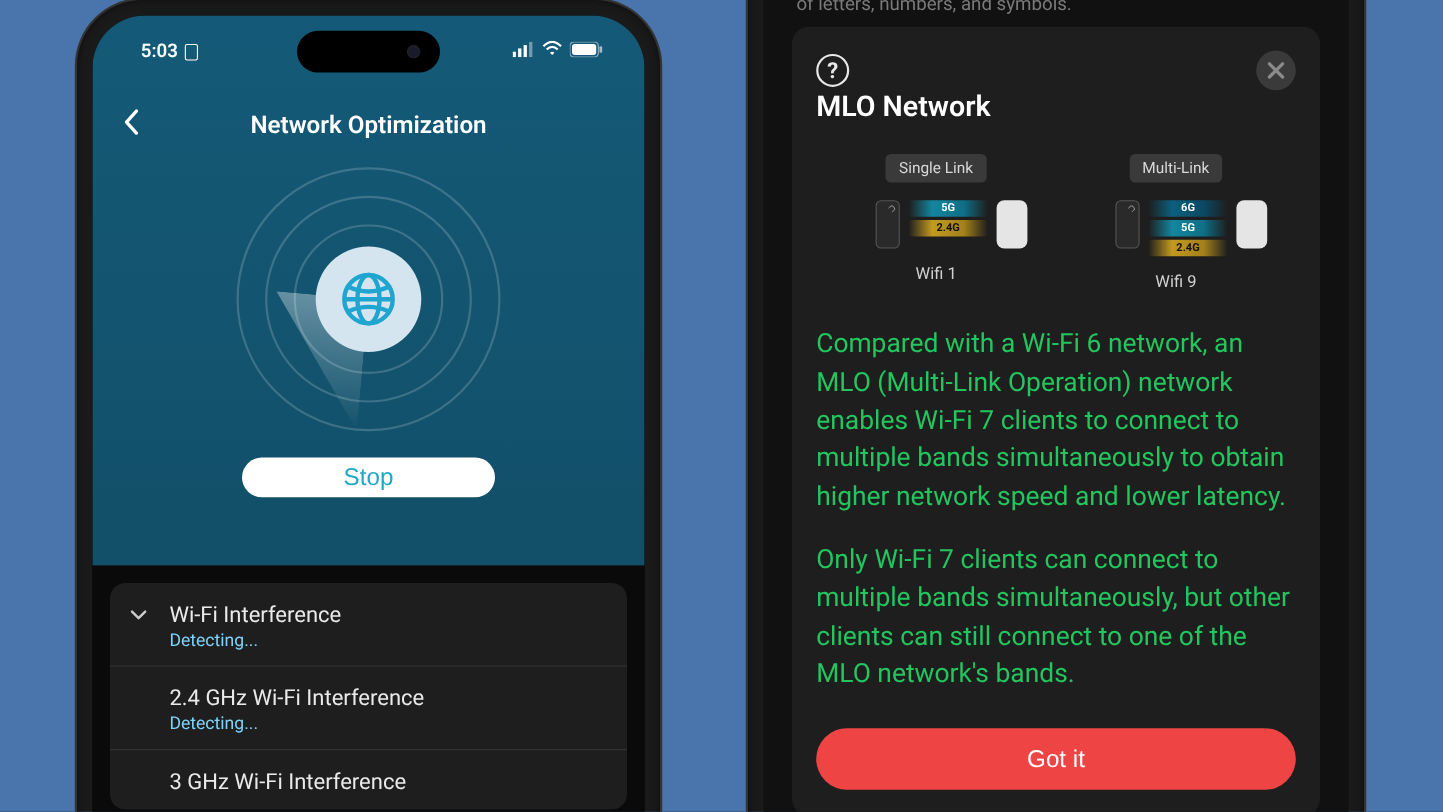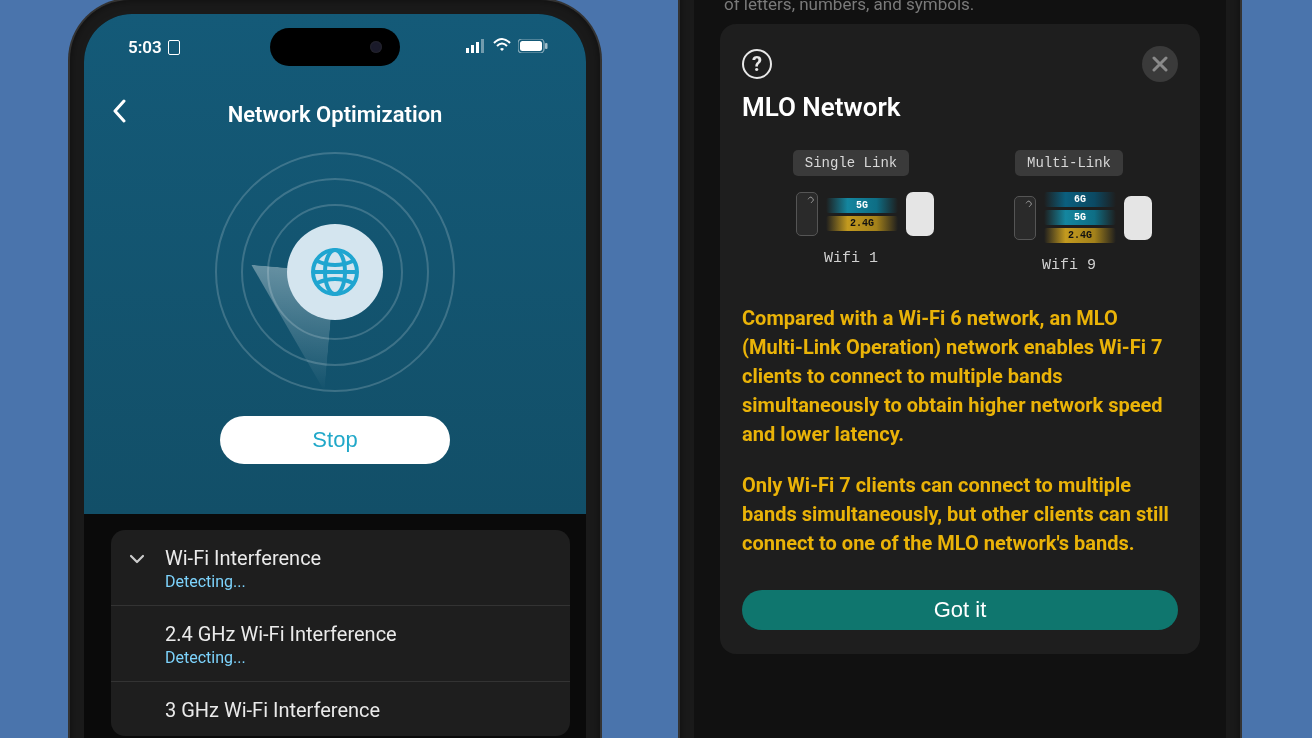--- a/index.html
+++ b/index.html
@@ -139,33 +139,32 @@
     transform-origin: top left;
     transform: rotate(95deg);
     background: linear-gradient(90deg, rgba(255,255,255,0.35), rgba(255,255,255,0));
     clip-path: polygon(0 0, 100% 0, 0 70%);
     pointer-events:none;
   }
   .stop-btn {
     display: block;
     margin: 24px auto 0;
     width: 230px;
-    height: 48px;
+    height: 36px;
     background: #fff;
     color: #21a8c9;
     border: none;
     border-radius: 28px;
     font-size: 22px;
     font-weight: 500;
     cursor: pointer;
   }
   .list-area {
     background: #0a0a0a;
     padding: 16px 16px 0;
-    margin-left: 11px;
   }
   .card {
     background: #1e1e1e;
     border-radius: 14px;
     overflow: hidden;
   }
   .row {
     padding: 16px 18px 14px 54px;
     border-bottom: 1px solid #333;
     position: relative;
@@ -237,46 +236,44 @@
     color: #111;
     font-size: 22px;
     font-weight: 700;
     display:flex;align-items:center;justify-content:center;
     cursor:pointer;
   }
   .mlo-title {
     color: #fff;
     font-size: 26px;
     font-weight: 600;
-    margin-top: 10px;
   }
   .diagram-row {
     display: flex;
     justify-content: space-around;
     margin-top: 28px;
     margin-bottom: 30px;
-    font-family: Liberation Mono, monospace;
   }
   .diagram-col {
     flex: 1;
     display:flex;
     flex-direction:column;
     align-items:center;
   }
   .tag {
     background: #3a3a3a;
     color: #d8d8d8;
     font-size: 14px;
     padding: 5px 12px;
     border-radius: 5px;
     margin-bottom: 16px;
   }
   .conn-row {
     display:flex;
-    align-items:center;
+    align-items:flex-start;
     gap: 8px;
     margin-left: 28px;
   }
   .mini-phone {
     width: 22px; height: 44px;
     background: #2a2a2a;
     border: 1.5px solid #555;
     border-radius: 5px;
     position:relative;
   }
@@ -298,27 +295,27 @@
     font-size: 10px;
     font-weight:700;
     display:flex;align-items:center;justify-content:center;
     padding: 0 6px;
     min-width: 72px;
   }
   .b-6g { background: linear-gradient(90deg, rgba(12,70,95,0) 0%, #0b5f7e 30%, #0b4963 70%, rgba(12,70,95,0) 100%); }
   .b-5g { background: linear-gradient(90deg, rgba(22,130,160,0) 0%, #14869f 30%, #0e6e85 70%, rgba(22,130,160,0) 100%); }
   .b-24g { background: linear-gradient(90deg, rgba(198,158,40,0) 0%, #c39a1f 30%, #a3811a 70%, rgba(198,158,40,0) 100%); color:#111; }
   .wifi-label { color:#d0d0d0; font-size:15px; margin-top:14px; }
-  .desc { color:#eab308; font-size:20px; line-height:1.45; margin-top:8px;font-weight:bold; }
+  .desc { color:#22c55e; font-size:24px; line-height:1.45; margin-top:8px; }
   .desc + .desc { margin-top:22px; }
   .gotit-btn {
     width: 100%;
     margin-top: 32px;
-    height: 40px;
-    background: #0f766e;
+    height: 56px;
+    background: #ef4444;
     color: #fff;
     border:none;
     border-radius: 28px;
     font-size: 22px;
     cursor:pointer;
   }
 </style>
 </head>
 <body>
 

